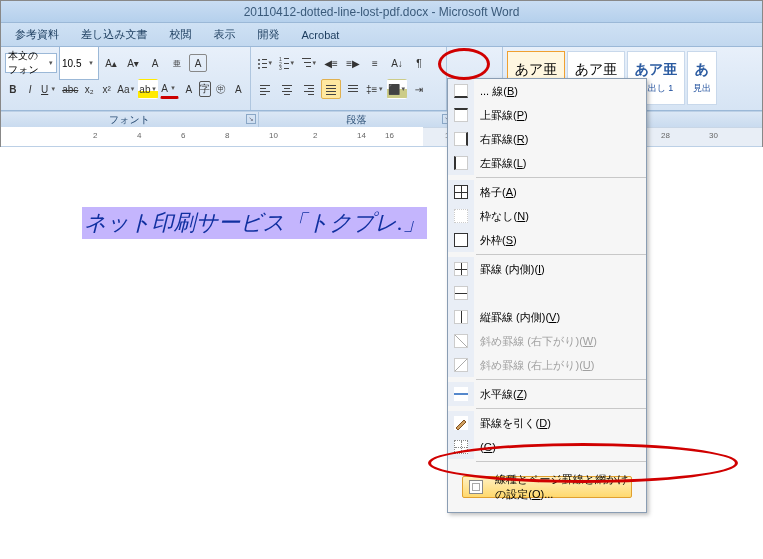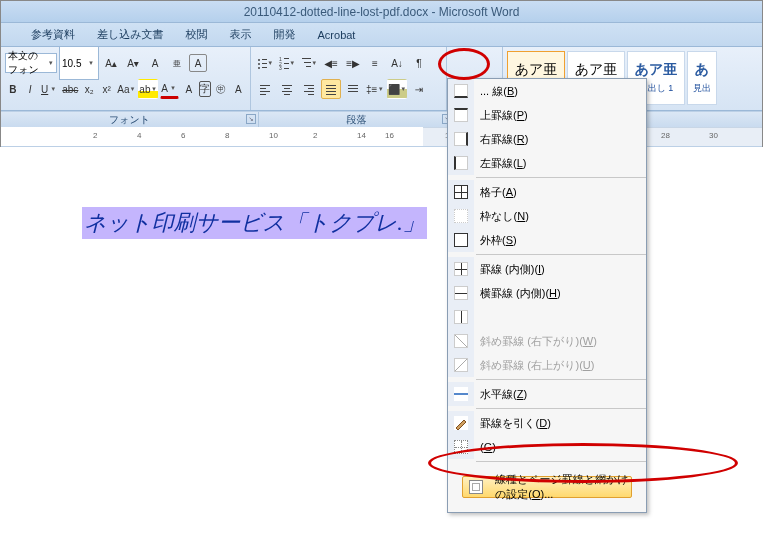--- a/index.html
+++ b/index.html
@@ -1,18 +1,18 @@
 <!DOCTYPE html>
 <html><head>
 <meta charset="utf-8">
 <style>
 *{box-sizing:border-box;margin:0;padding:0;font-family:"Meiryo","MS PGothic",sans-serif;}
 body{background:#fff;width:763px;height:559px;overflow:hidden;border:1px solid #888;}
 .titlebar{background:linear-gradient(#c9ddf3,#b5d0ec);height:22px;text-align:center;font-size:12px;color:#3a5a7a;line-height:22px;border-bottom:1px solid #9bb8d7;}
-.tabbar{background:linear-gradient(#cfe1f4,#c2d8ef);height:24px;display:flex;align-items:center;gap:22px;padding-left:30px;font-size:11px;color:#1a3b5d;border-bottom:1px solid #9bb8d7;}
+.tabbar{background:linear-gradient(#cfe1f4,#c2d8ef);height:24px;display:flex;align-items:center;gap:22px;padding-left:14px;font-size:11px;color:#1a3b5d;border-bottom:1px solid #9bb8d7;}
 .tabbar span{cursor:pointer;}
 .ribbon{background:linear-gradient(#e8f0fa,#d6e4f4);height:64px;border-bottom:1px solid #9bb8d7;display:flex;position:relative;}
 .group{border-right:1px solid #afc6df;height:100%;padding:3px 4px 0 4px;}
 .row{display:flex;align-items:center;gap:2px;height:26px;}
 .btn{width:20px;height:20px;border:1px solid transparent;display:inline-flex;align-items:center;justify-content:center;font-size:10px;color:#333;border-radius:2px;}
 .dd{width:10px;text-align:center;font-size:7px;color:#555;}
 .fontsel{width:52px;height:20px;border:1px solid #9bb8d7;background:#fff;font-size:10px;padding:0 2px;display:flex;align-items:center;justify-content:space-between;}
 .sizesel{width:40px;height:20px;border:1px solid #9bb8d7;background:#fff;font-size:10px;padding:16px 2px;display:flex;align-items:center;justify-content:space-between;}
 .styles{display:flex;gap:2px;padding:4px;}
 .stylebox{width:58px;height:54px;border:1px solid #c8d8eb;background:#fff;text-align:center;font-size:9px;display:flex;flex-direction:column;justify-content:center;gap:3px;}
@@ -303,28 +303,28 @@
         </div>
       </div>
       <div class="tx">罫線 (内側)(<u>I</u>)</div>
     </div>
     <div class="mitem">
       <div class="ic">
         <div class="micon" style="border-color: rgb(204, 204, 204);">
           <div style="position:absolute;top:50%;left:0;right:0;height:1px;background:#333"></div>
         </div>
       </div>
-      <div class="tx">横罫線 (内側)(<u>H</u>)</div>
     </div>
     <div class="mitem">
       <div class="ic">
         <div class="micon" style="border-color: rgb(204, 204, 204);">
           <div style="position:absolute;left:50%;top:0;bottom:0;width:1px;background:#333"></div>
         </div>
       </div>
+      <div class="tx">縦罫線 (内側)(<u>V</u>)</div>
     </div>
     <div class="mitem dis">
       <div class="ic">
         <div class="micon" style="border-color: rgb(204, 204, 204);">
           <svg width="12" height="12">
             <line x1="0" y1="0" x2="12" y2="12" stroke="#aaa"></line>
           </svg>
         </div>
       </div>
       <div class="tx">斜め罫線 (右下がり)(<u>W</u>)</div>

